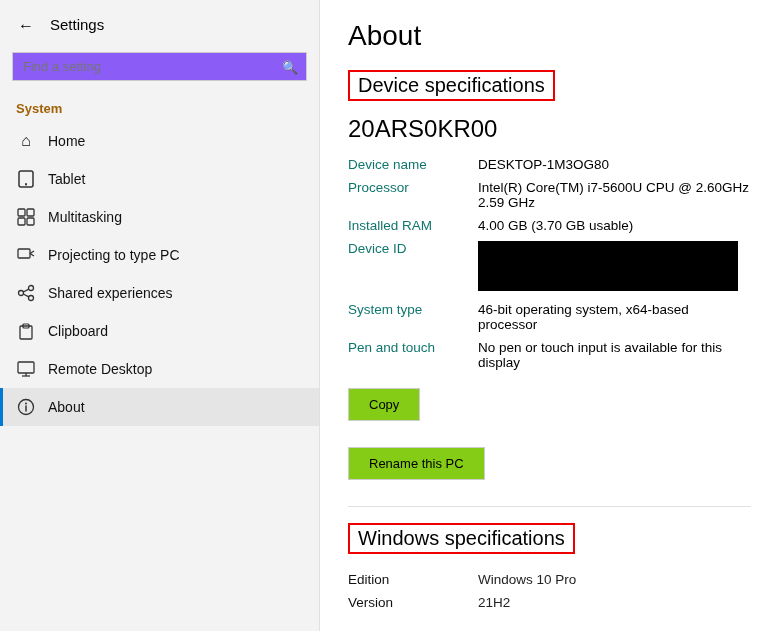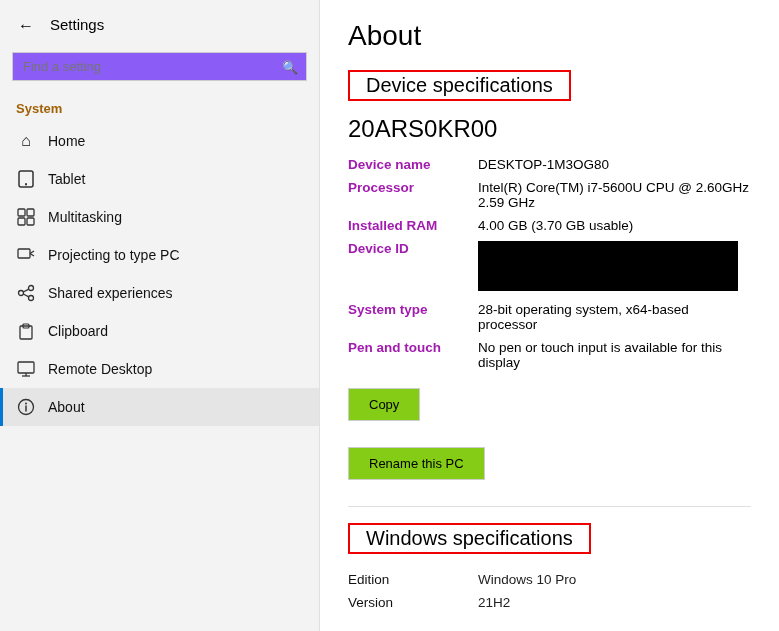--- a/index.html
+++ b/index.html
@@ -108,43 +108,43 @@
       font-weight: 300;
       margin-bottom: 18px;
       color: #000;
     }
     .section-heading {
       font-size: 20px;
       font-weight: 400;
       color: #000;
       border: 2px solid #e00;
       display: inline-block;
-      padding: 2px 16px;
+      padding: 2px 8px;
       margin-bottom: 14px;
     }
     .device-name-large {
       font-size: 24px;
       font-weight: 400;
       margin-bottom: 10px;
       color: #000;
     }
     .spec-table {
       width: 100%;
       border-collapse: collapse;
       margin-bottom: 14px;
     }
     .spec-table td {
       padding: 4px 0;
       vertical-align: top;
       font-size: 13.5px;
     }
     .spec-table td:first-child {
-      color: #a21caf;
+      color: #0f766e;
       width: 130px;
-      font-weight: 700;
+      font-weight: 400;
       padding-right: 12px;
       white-space: nowrap;
     }
     .spec-table td:last-child {
       color: #000000;
     }
     .black-redact {
       background: #000;
       width: 260px;
       height: 50px;
@@ -303,21 +303,21 @@
       <td>4.00 GB (3.70 GB usable)</td>
     </tr>
     <tr>
       <td>Device ID</td>
       <td>
         <span class="black-redact"></span>
       </td>
     </tr>
     <tr>
       <td>System type</td>
-      <td>28-bit operating system, x64-based processor</td>
+      <td>46-bit operating system, x64-based processor</td>
     </tr>
     <tr>
       <td>Pen and touch</td>
       <td>No pen or touch input is available for this display</td>
     </tr>
   </tbody>
     </table>
 
   <div class="buttons-row">
     <button class="btn">Copy</button>

